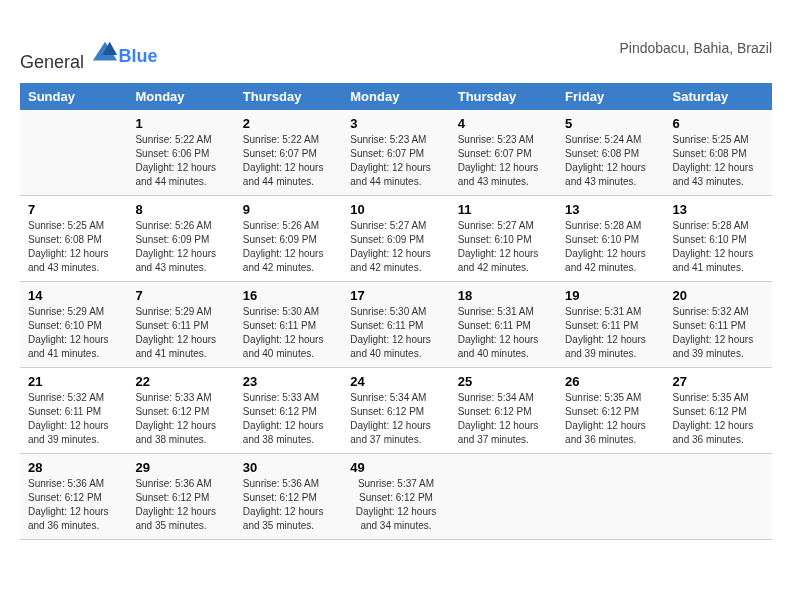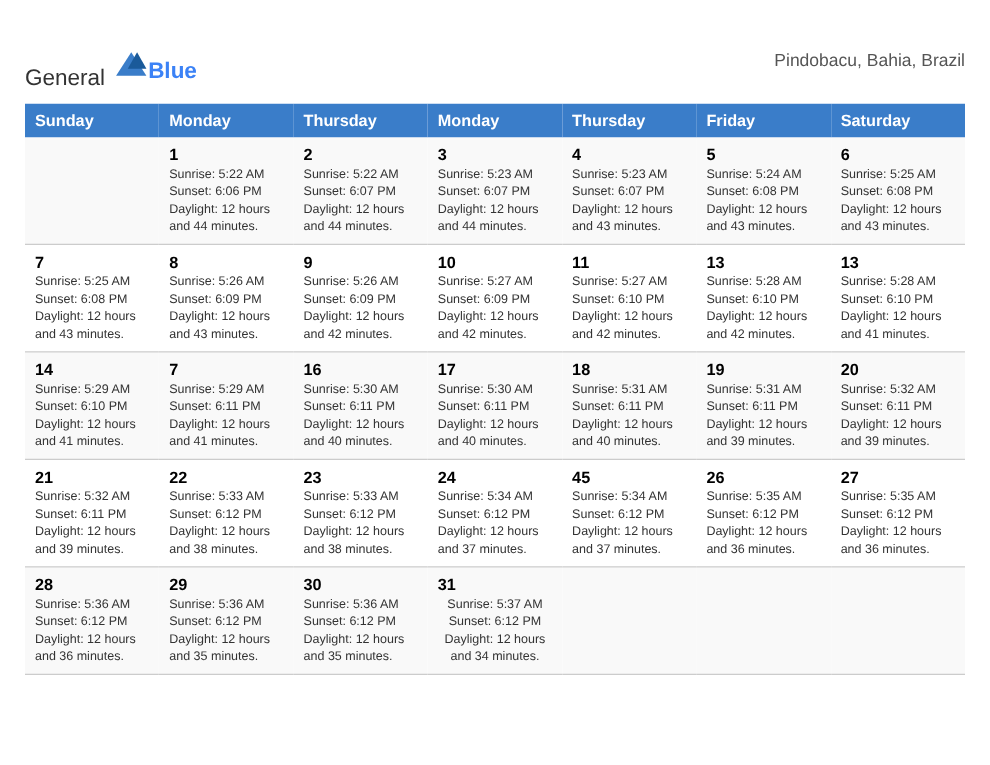--- a/index.html
+++ b/index.html
@@ -293,21 +293,21 @@
 and 38 minutes.</div>
         </td>
         <td>
           <span class="day-number">24</span>
           <div class="day-info" style="white-space: pre-line;">Sunrise: 5:34 AM
 Sunset: 6:12 PM
 Daylight: 12 hours
 and 37 minutes.</div>
         </td>
         <td>
-          <span class="day-number">45</span>
+          <span class="day-number">25</span>
           <div class="day-info" style="white-space: pre-line;">Sunrise: 5:34 AM
 Sunset: 6:12 PM
 Daylight: 12 hours
 and 37 minutes.</div>
         </td>
         <td>
           <span class="day-number">26</span>
           <div class="day-info" style="white-space: pre-line;">Sunrise: 5:35 AM
 Sunset: 6:12 PM
 Daylight: 12 hours
@@ -337,21 +337,21 @@
 and 35 minutes.</div>
         </td>
         <td>
           <span class="day-number">30</span>
           <div class="day-info" style="white-space: pre-line;">Sunrise: 5:36 AM
 Sunset: 6:12 PM
 Daylight: 12 hours
 and 35 minutes.</div>
         </td>
         <td>
-          <span class="day-number">31</span>
+          <span class="day-number">49</span>
           <div class="day-info" style="white-space: pre-line; text-align: center;">Sunrise: 5:37 AM
 Sunset: 6:12 PM
 Daylight: 12 hours
 and 34 minutes.</div>
         </td>
         <td></td>
         <td></td>
         <td></td>
       </tr>
     </tbody>

